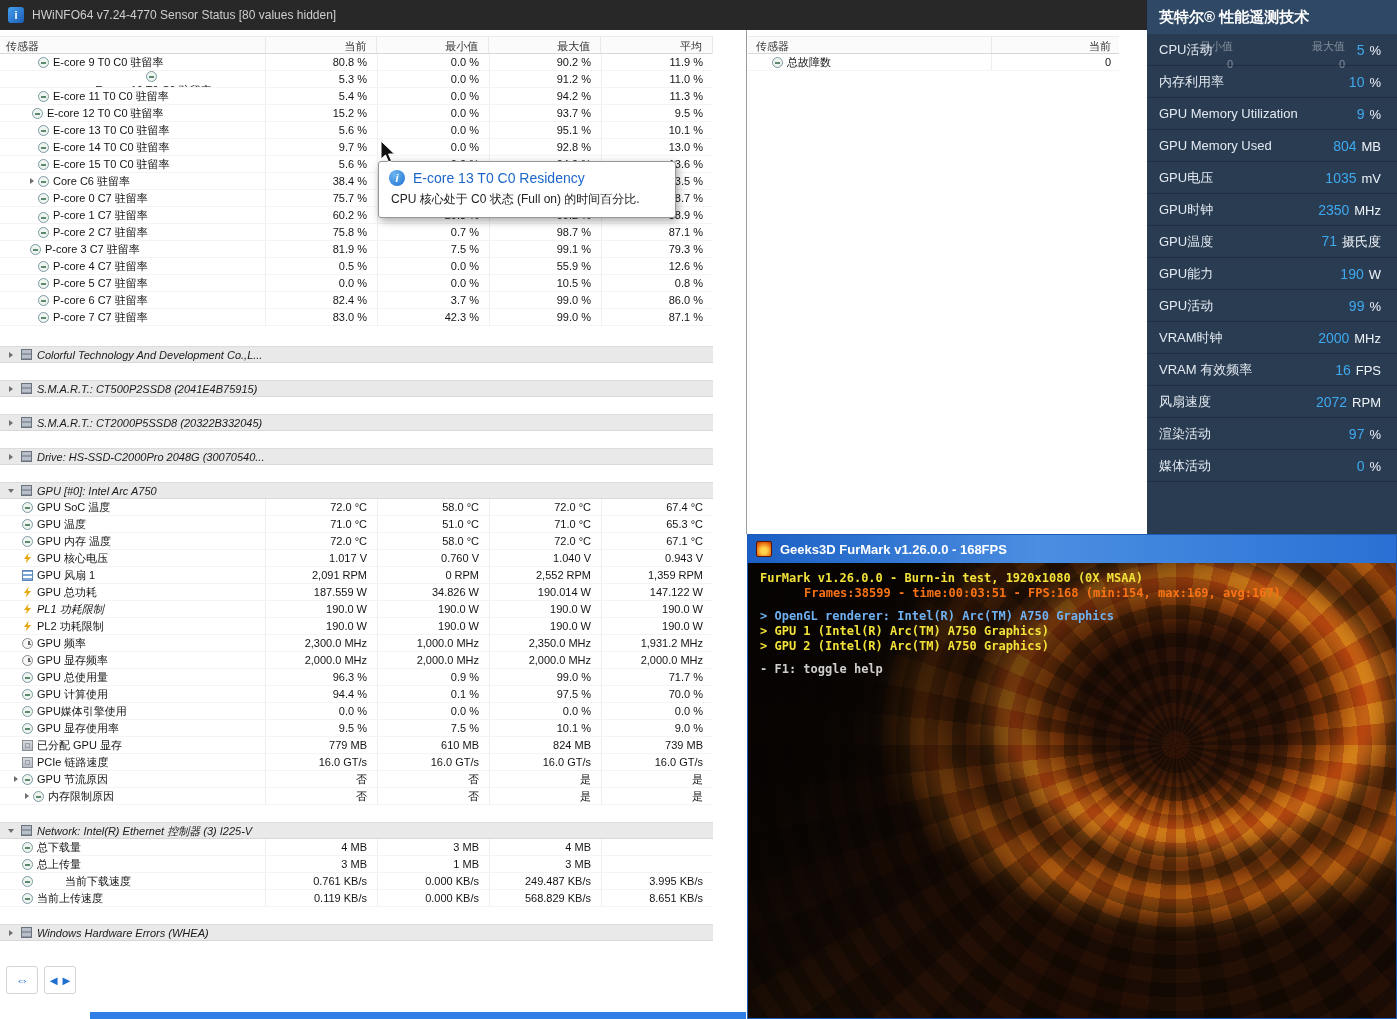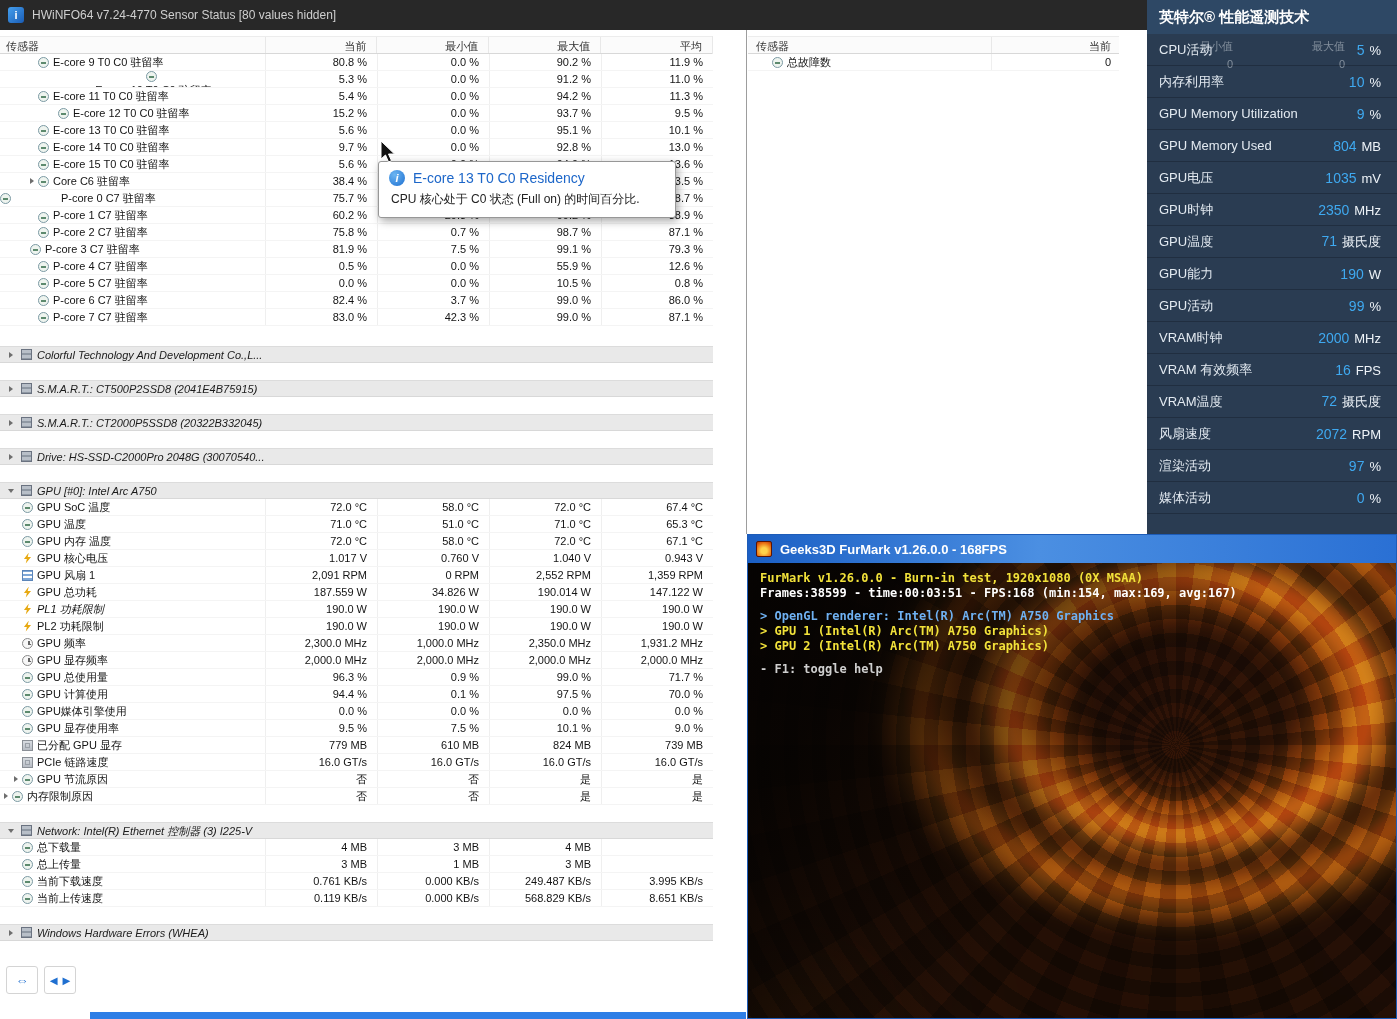--- a/index.html
+++ b/index.html
@@ -123,21 +123,21 @@
       conic-gradient(from .2turn at 70% 45%, #3a1c0a, #a65c16, #2a1206, #c87c20, #451f0a, #8a4a14, #3a1c0a); }
   .fur-tex { position:absolute; inset:0; mix-blend-mode:overlay;
     background:
       repeating-conic-gradient(from 0deg at 66% 40%, rgba(0,0,0,.28) 0 6deg, transparent 6deg 12deg),
       repeating-radial-gradient(circle at 66% 40%, rgba(255,180,80,.14) 0 14px, rgba(0,0,0,.2) 14px 28px); }
   .fur-shade { position:absolute; inset:0;
     background:linear-gradient(125deg, rgba(5,3,2,.97) 0%, rgba(5,3,2,.88) 18%, rgba(5,3,2,.4) 38%, rgba(5,3,2,0) 55%); }
   #fur-lines { position:absolute; left:12px; top:8px; z-index:3;
                font-family:"DejaVu Sans Mono", monospace; font-size:12px; font-weight:bold; }
   #fur-lines div { height:15px; line-height:15px; white-space:nowrap; }
-  .c-yellow { color:#f2e23a; } .c-white { color:#ffffff; }
+  .c-yellow { color:#f2e23a; } .c-white { color:#f97316;margin-left:44px; }
   .c-blue { color:#6fb1f2; } .c-grey { color:#cfcfcf; }
   .gap-before { margin-top:8px; }
 </style>
 </head>
 <body>
 
 <div id="screen">
 
   <div id="titlebar">
     <div class="app-icon">i</div>
@@ -178,21 +178,21 @@
             <div class="cell-name" style="padding-left: 38px;">
               <span class="icon icon-gauge"></span>
               <span class="lbl">E-core 11 T0 C0 驻留率</span>
             </div>
             <div class="cell-val">5.4 %</div>
             <div class="cell-val">0.0 %</div>
             <div class="cell-val">94.2 %</div>
             <div class="cell-val">11.3 %</div>
           </div>
           <div class="trow">
-            <div class="cell-name" style="padding-left: 58px;">
+            <div class="cell-name" style="padding-left: 32px;">
               <span class="icon icon-gauge"></span>
               <span class="lbl">E-core 12 T0 C0 驻留率</span>
             </div>
             <div class="cell-val">15.2 %</div>
             <div class="cell-val">0.0 %</div>
             <div class="cell-val">93.7 %</div>
             <div class="cell-val">9.5 %</div>
           </div>
           <div class="trow">
             <div class="cell-name" style="padding-left: 38px;">
@@ -229,21 +229,21 @@
               <span class="exp c"></span>
               <span class="icon icon-gauge"></span>
               <span class="lbl">Core C6 驻留率</span>
             </div>
             <div class="cell-val">38.4 %</div>
             <div class="cell-val"></div>
             <div class="cell-val"></div>
             <div class="cell-val">43.5 %</div>
           </div>
           <div class="trow">
-            <div class="cell-name" style=" gap: 46px;">
+            <div class="cell-name" style="padding-left: 38px;">
               <span class="icon icon-gauge"></span>
               <span class="lbl">P-core 0 C7 驻留率</span>
             </div>
             <div class="cell-val">75.7 %</div>
             <div class="cell-val"></div>
             <div class="cell-val"></div>
             <div class="cell-val">88.7 %</div>
           </div>
           <div class="trow">
             <div class="cell-name" style="padding-left: 38px; align-items: flex-end;">
@@ -520,21 +520,21 @@
               <span class="exp c"></span>
               <span class="icon icon-gauge"></span>
               <span class="lbl">GPU 节流原因</span>
             </div>
             <div class="cell-val">否</div>
             <div class="cell-val">否</div>
             <div class="cell-val">是</div>
             <div class="cell-val">是</div>
           </div>
           <div class="trow">
-            <div class="cell-name" style="padding-left: 0;">
+            <div class="cell-name" style="padding-left: 21px;">
               <span class="exp c"></span>
               <span class="icon icon-gauge"></span>
               <span class="lbl">内存限制原因</span>
             </div>
             <div class="cell-val">否</div>
             <div class="cell-val">否</div>
             <div class="cell-val">是</div>
             <div class="cell-val">是</div>
           </div>
           <div class="tgap" style="height: 17px;"></div>
@@ -559,21 +559,21 @@
             <div class="cell-name" style="padding-left: 22px;">
               <span class="icon icon-gauge"></span>
               <span class="lbl">总上传量</span>
             </div>
             <div class="cell-val">3 MB</div>
             <div class="cell-val">1 MB</div>
             <div class="cell-val">3 MB</div>
             <div class="cell-val"></div>
           </div>
           <div class="trow">
-            <div class="cell-name" style="padding-left: 22px;">
+            <div class="cell-name" style="padding-left: 22px; gap: 28px;">
               <span class="icon icon-gauge"></span>
               <span class="lbl">当前下载速度</span>
             </div>
             <div class="cell-val">0.761 KB/s</div>
             <div class="cell-val">0.000 KB/s</div>
             <div class="cell-val">249.487 KB/s</div>
             <div class="cell-val">3.995 KB/s</div>
           </div>
           <div class="trow">
             <div class="cell-name" style="padding-left: 22px;">
@@ -664,24 +664,20 @@
           <span class="ilabel">GPU活动</span>
           <span class="ival"><span class="inum">99</span><span class="iunit">%</span></span>
         </div>
         <div class="irow">
           <span class="ilabel">VRAM时钟</span>
           <span class="ival"><span class="inum">2000</span><span class="iunit">MHz</span></span>
         </div>
         <div class="irow">
           <span class="ilabel">VRAM 有效频率</span>
           <span class="ival"><span class="inum">16</span><span class="iunit">FPS</span></span>
-        </div>
-        <div class="irow">
-          <span class="ilabel">VRAM温度</span>
-          <span class="ival"><span class="inum">72</span><span class="iunit">摄氏度</span></span>
         </div>
         <div class="irow">
           <span class="ilabel">风扇速度</span>
           <span class="ival"><span class="inum">2072</span><span class="iunit">RPM</span></span>
         </div>
         <div class="irow">
           <span class="ilabel">渲染活动</span>
           <span class="ival"><span class="inum">97</span><span class="iunit">%</span></span>
         </div>
         <div class="irow">

